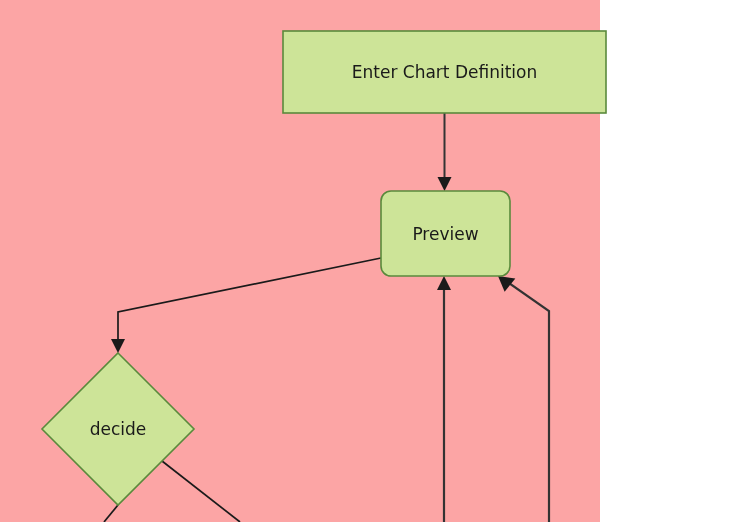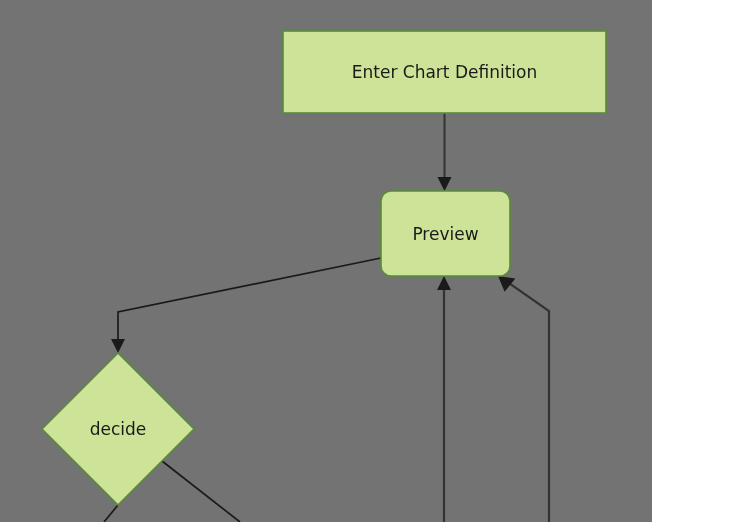--- a/index.html
+++ b/index.html
@@ -9,23 +9,23 @@
   body {
     width: 740px;
     height: 522px;
     background: #ffffff;
     font-family: "DejaVu Sans", sans-serif;
     overflow: hidden;
     position: relative;
   }
   #diagram-root {
     position: relative;
-    width: 652px;
+    width: 600px;
     height: 522px;
-    background: #737373;
+    background: #fca5a5;
   }
   #flow-svg {
     position: absolute;
     top: 0;
     left: 0;
     width: 740px;
     height: 522px;
     display: block;
   }
   .node-label {

